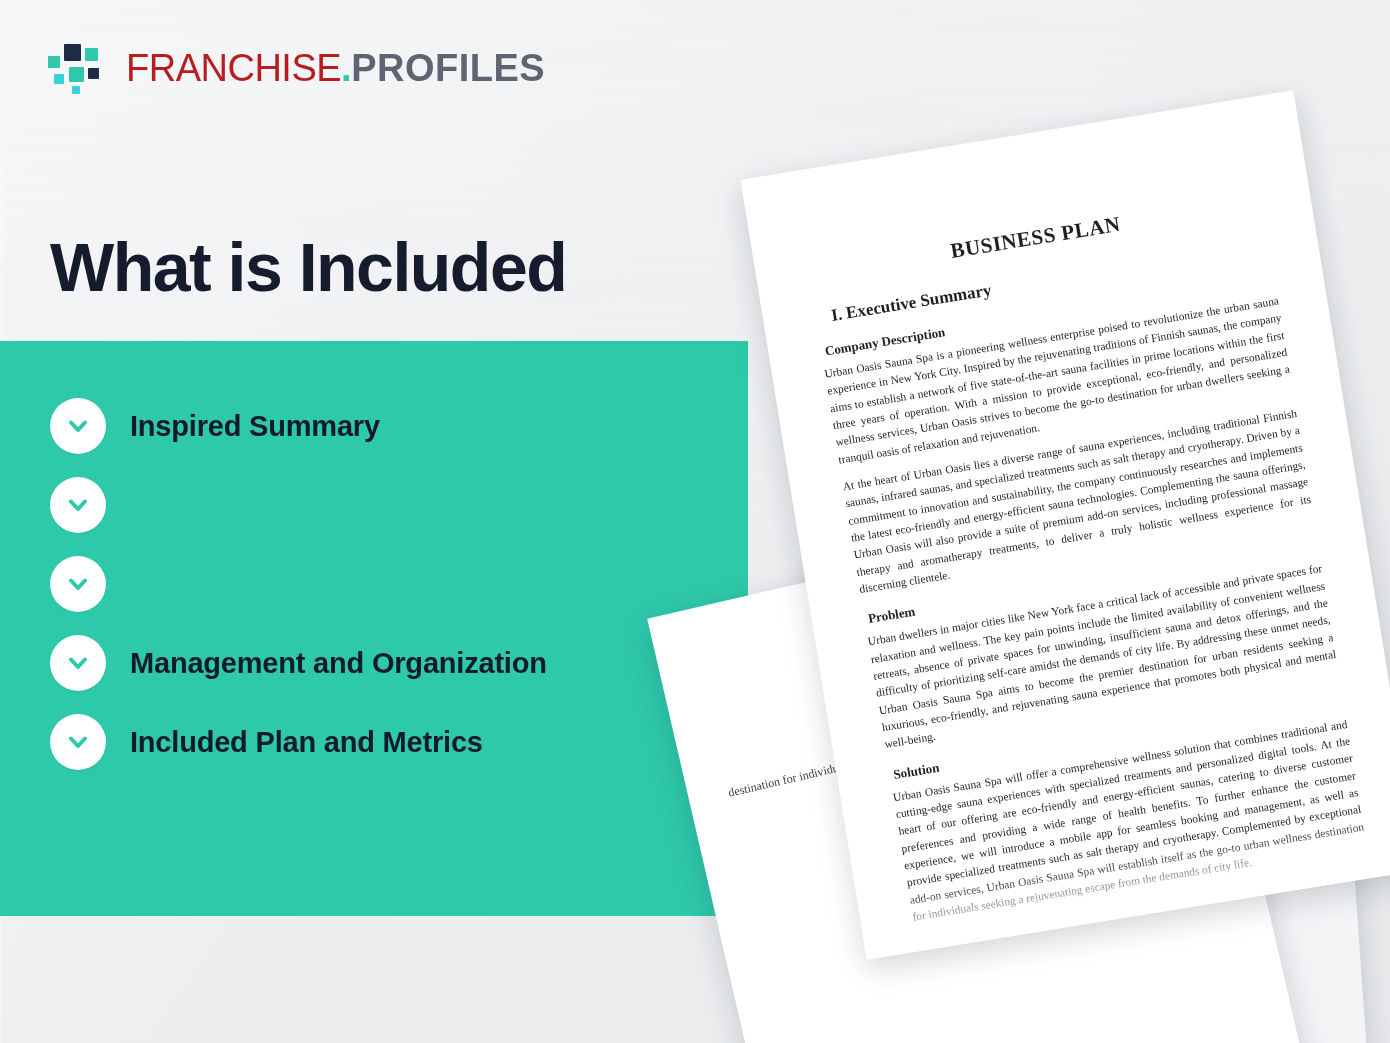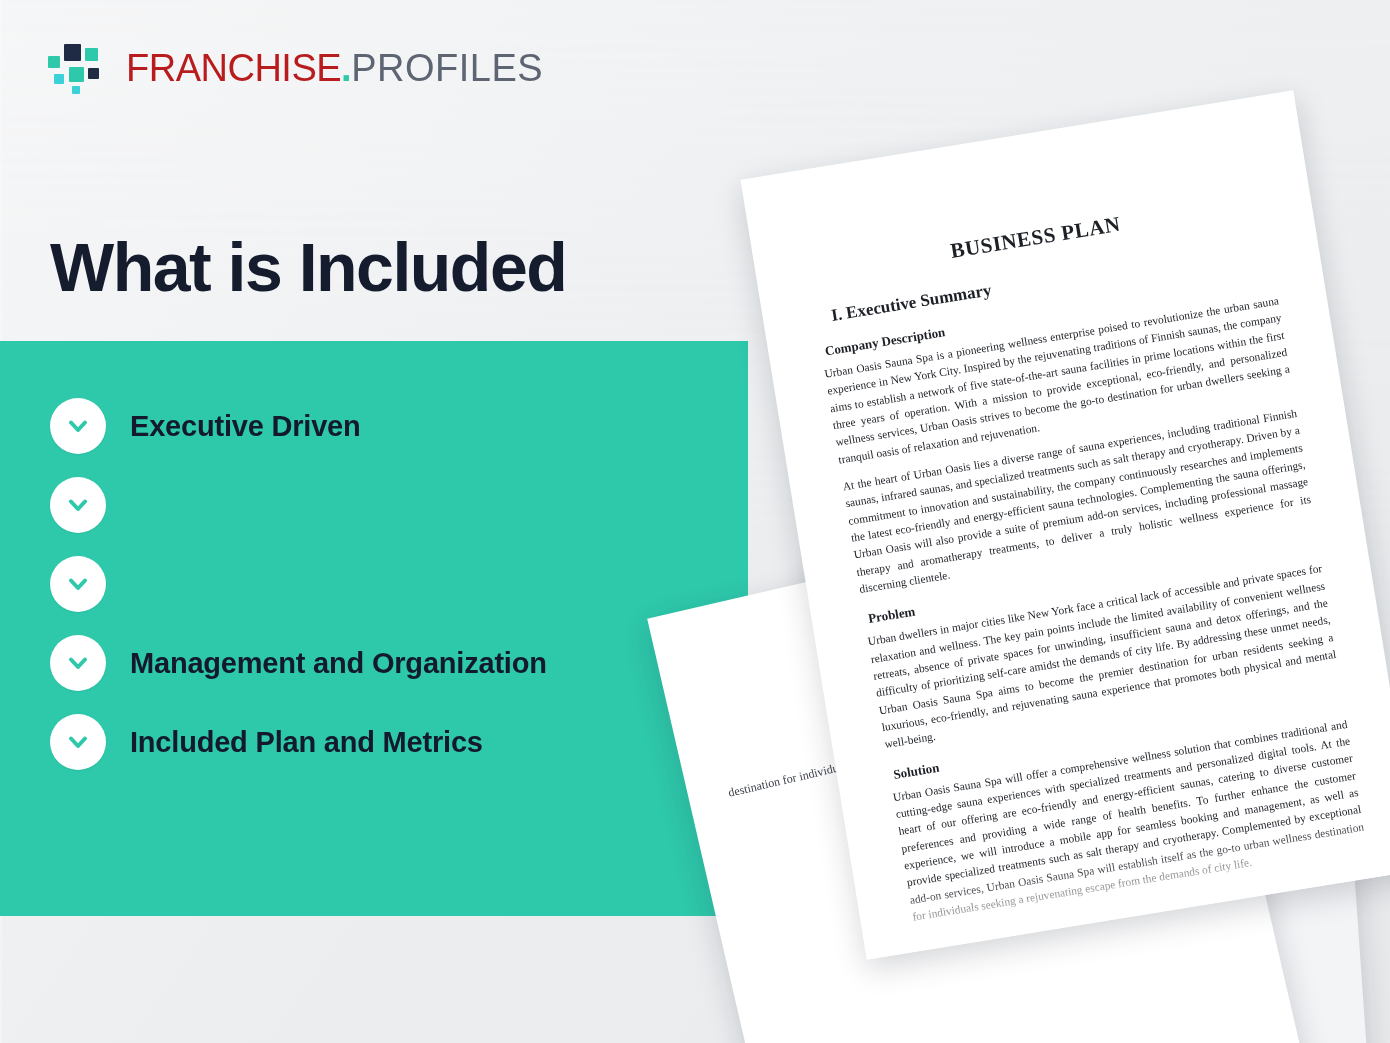--- a/index.html
+++ b/index.html
@@ -62,21 +62,21 @@
     letter-spacing: -0.5px;
     white-space: nowrap;
     line-height: 1;
   }
   .logo-text .strong {
     font-weight: 400;
     color: #b91c1c;
   }
   .logo-text .dot { color: #2ec8ab; font-weight: 700; }
   .logo-text .light {
-    font-weight: 400;
+    font-weight: 700;
     color: #5d6472;
     letter-spacing: 0.5px;
     margin-top: 34px;
   }
 
   
   .page-title {
     position: absolute;
     left: 50px;
     top: 206px;
@@ -242,21 +242,21 @@
 
 <div class="panel">
   <div class="panel-list">
 
     <div class="list-item">
       <span class="chev">
         <svg width="28" height="28" viewBox="0 0 28 28">
             <path d="M7 10.5 L14 18 L21 10.5" fill="none" stroke="#2ec8ab" stroke-width="4" stroke-linecap="round" stroke-linejoin="round"></path>
           </svg>
       </span>
-      <span class="list-label">Executive Driven</span>
+      <span class="list-label">Inspired Summary</span>
     </div>
 
     <div class="list-item">
       <span class="chev">
         <svg width="28" height="28" viewBox="0 0 28 28">
             <path d="M7 10.5 L14 18 L21 10.5" fill="none" stroke="#2ec8ab" stroke-width="4" stroke-linecap="round" stroke-linejoin="round"></path>
           </svg>
       </span>
     </div>
 

